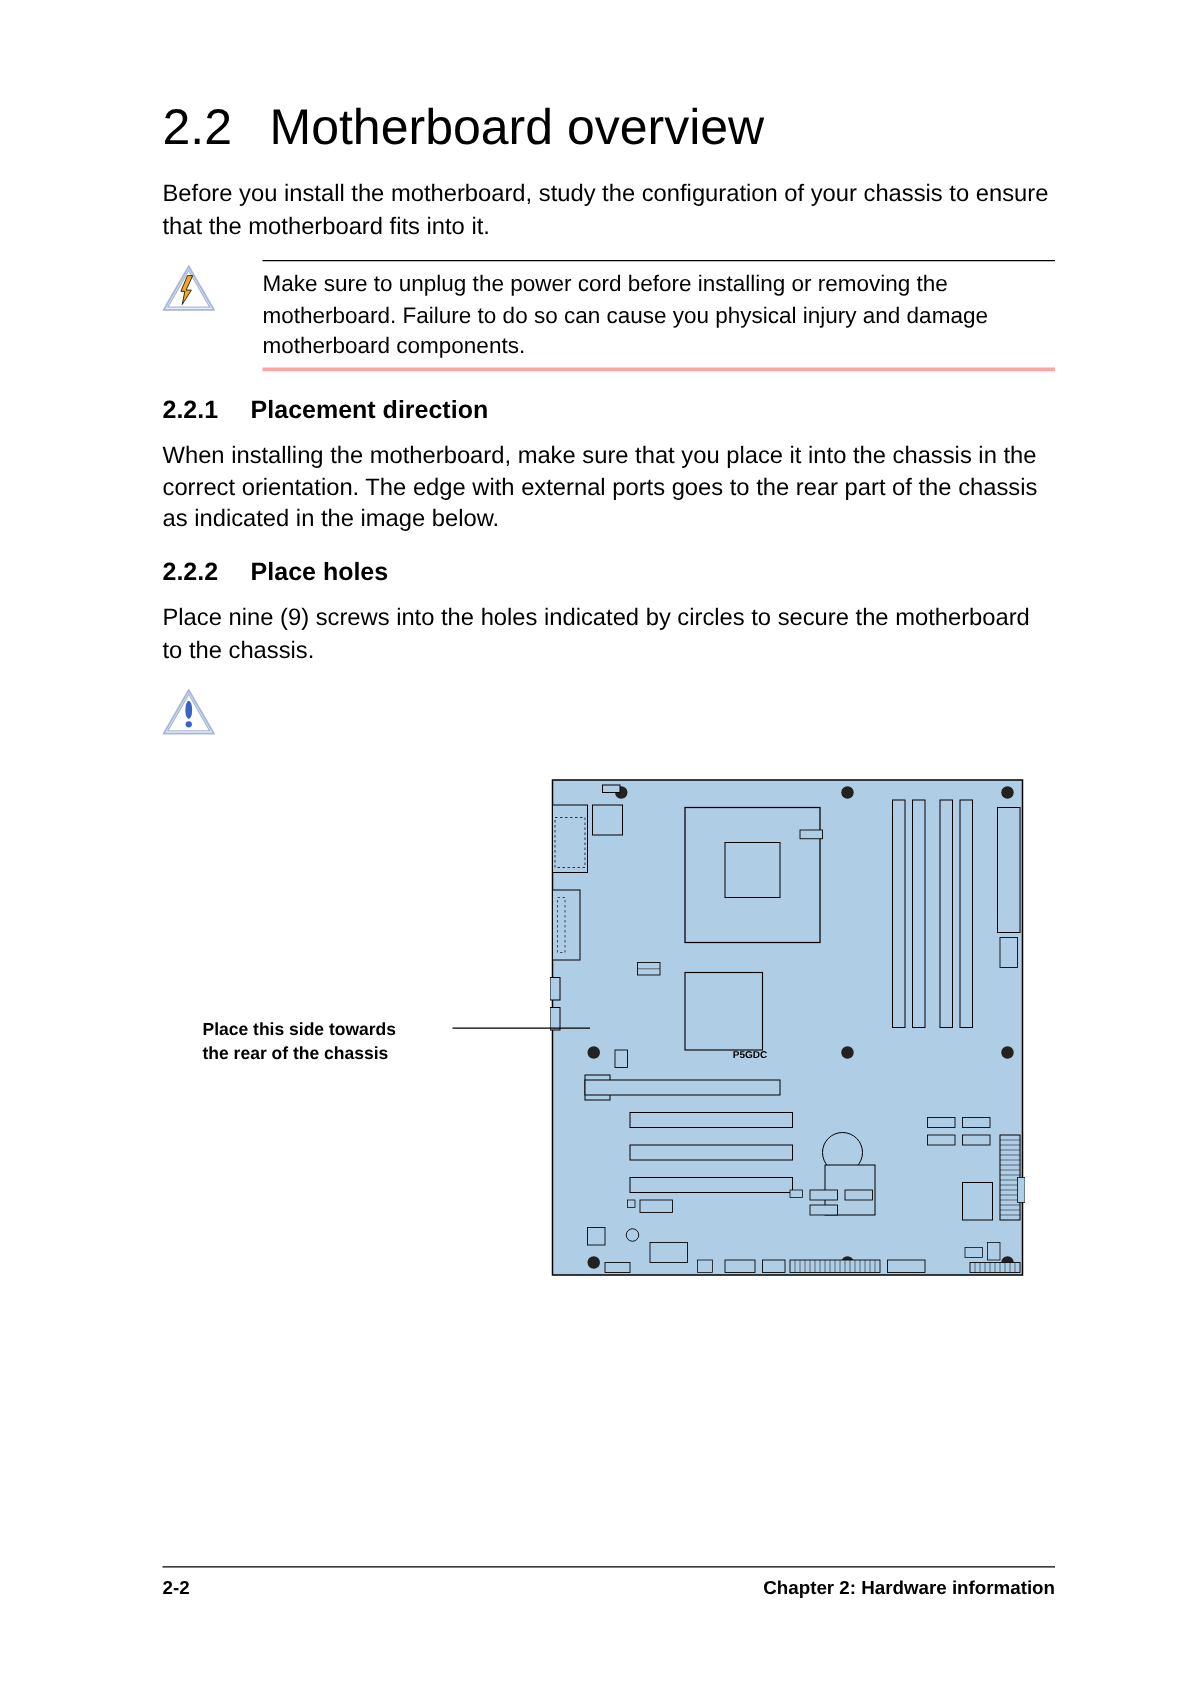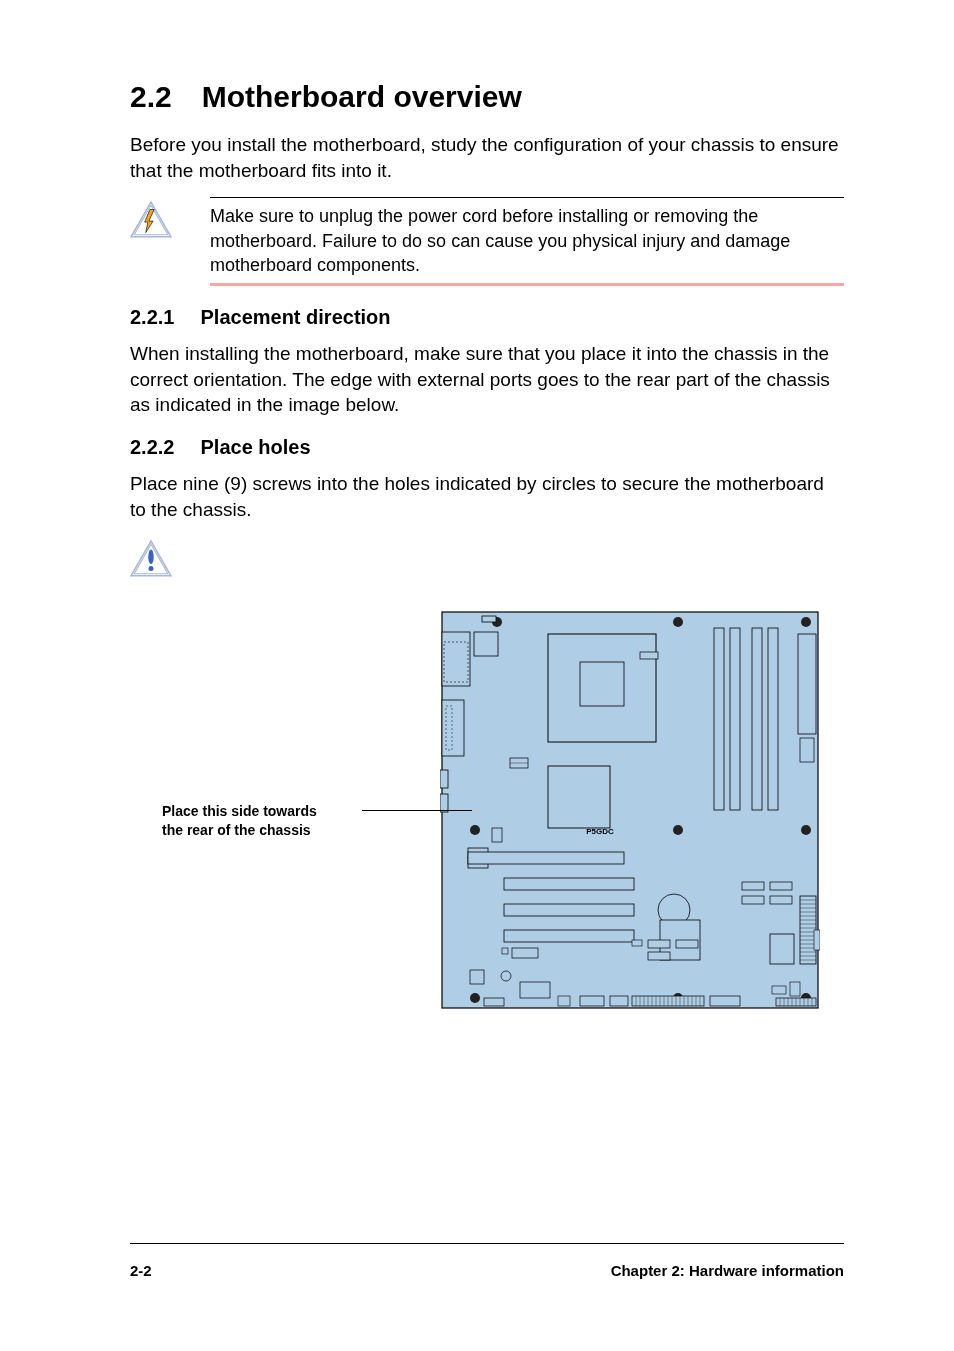--- a/index.html
+++ b/index.html
@@ -6,22 +6,22 @@
   body {
     font-family: Arial, Helvetica, sans-serif;
     background: #fff;
     color: #000;
     width: 954px;
     height: 1351px;
     position: relative;
     padding: 80px 110px 60px 130px;
   }
   .section-title {
-    font-size: 30px;
-    font-weight: bold;
+    font-size: 40px;
+    font-weight: normal;
     margin-bottom: 18px;
   }
   .section-num { margin-right: 30px; }
   .body-text {
     font-size: 19px;
     line-height: 1.35;
     margin-bottom: 10px;
   }
   .note-block {
     display: flex;
@@ -78,21 +78,21 @@
     flex: 1;
     display: flex;
     justify-content: flex-start;
   }
   .footer {
     position: absolute;
     bottom: 72px;
     left: 130px;
     right: 110px;
     border-top: 1px solid #000;
-    padding-top: 18px;
+    padding-top: 8px;
     display: flex;
     justify-content: space-between;
     font-size: 15px;
     font-weight: bold;
   }
   
   .board-svg {
     width: 380px;
     height: 400px;
   }

